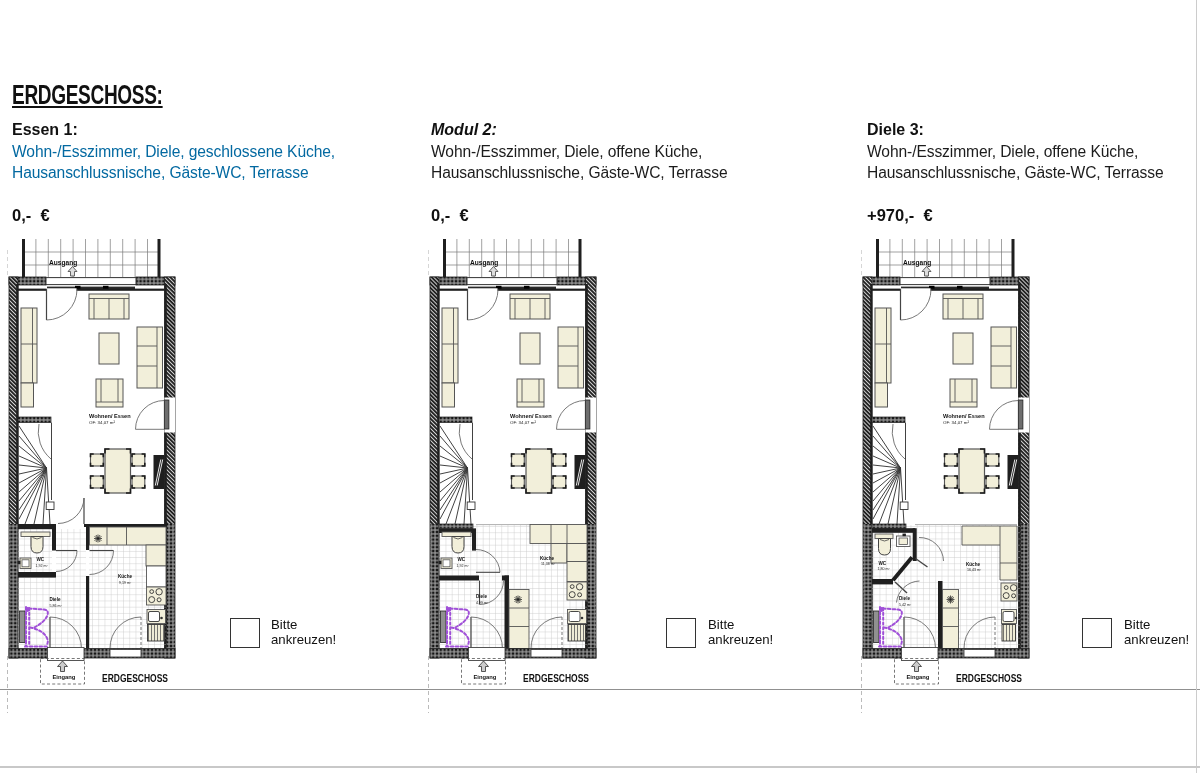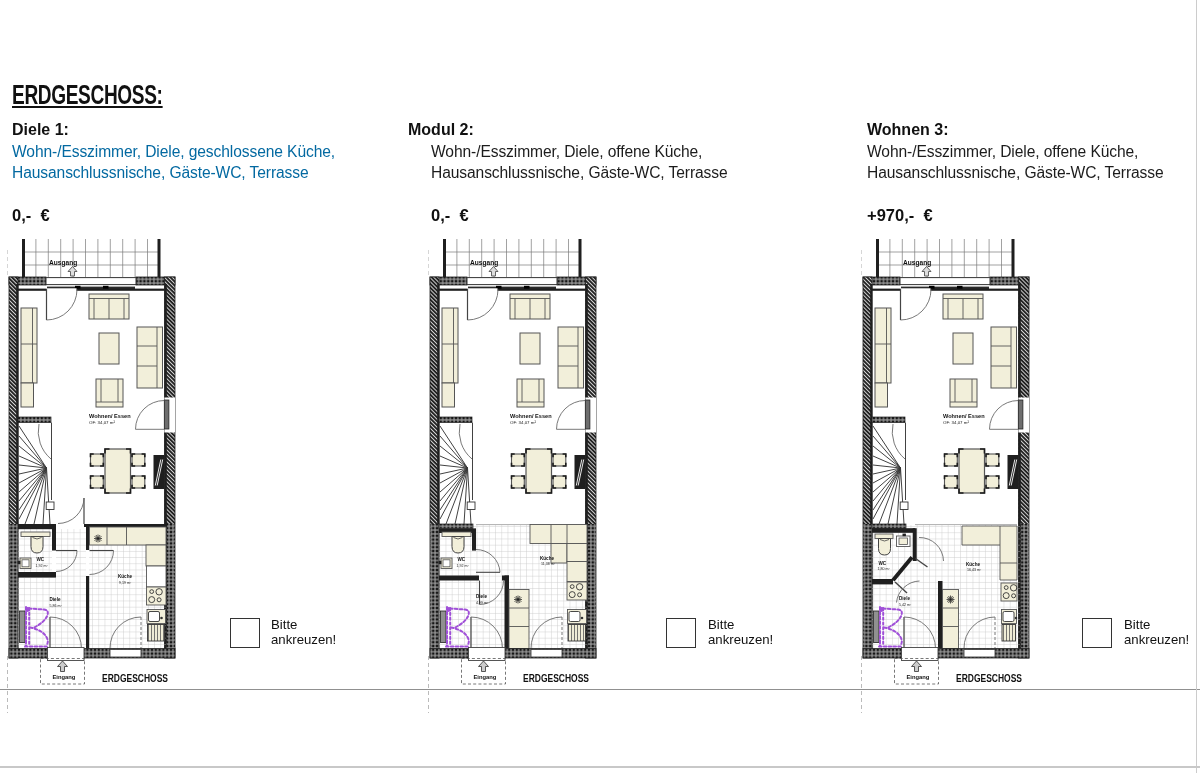--- a/index.html
+++ b/index.html
@@ -1,33 +1,33 @@
 <!DOCTYPE html>
 <html><head><meta charset="utf-8">
 <style>
 html,body{margin:0;padding:0;background:#ffffff;width:1200px;height:773px;overflow:hidden;}
 body{font-family:"Liberation Sans", sans-serif;position:relative;}
 </style></head>
 <body>
 
 <div style="position:absolute;left:12px;top:80px;font-size:27px;font-weight:bold;color:#111;text-decoration:underline;letter-spacing:-0.5px;transform:scaleX(0.707);transform-origin:0 0;">ERDGESCHOSS:</div>
 
-<div style="position:absolute;left:12px;top:121px;font-size:16px;font-weight:bold;color:#111;">Diele 1:</div>
+<div style="position:absolute;left:12px;top:121px;font-size:16px;font-weight:bold;color:#111;">Essen 1:</div>
 
 <div style="position:absolute;left:12px;top:140.5px;font-size:15.6px;color:#0369a1;line-height:21.5px;letter-spacing:-0.1px;white-space:nowrap;">Wohn-/Esszimmer, Diele, geschlossene Küche,<br>Hausanschlussnische, Gäste-WC, Terrasse</div>
 
 <div style="position:absolute;left:12px;top:205.5px;font-size:16.5px;font-weight:bold;color:#111;">0,- &nbsp;€</div>
 
-<div style="position:absolute;left:408px;top:121px;font-size:16px;font-weight:bold;color:#111;">Modul 2:</div>
+<div style="position:absolute;left:431px;top:121px;font-size:16px;font-weight:bold;color:#111;font-style:italic;">Modul 2:</div>
 
 <div style="position:absolute;left:431px;top:140.5px;font-size:15.6px;color:#1c1c1c;line-height:21.5px;letter-spacing:-0.1px;white-space:nowrap;">Wohn-/Esszimmer, Diele, offene Küche,<br>Hausanschlussnische, Gäste-WC, Terrasse</div>
 
 <div style="position:absolute;left:431px;top:205.5px;font-size:16.5px;font-weight:bold;color:#111;">0,- &nbsp;€</div>
 
-<div style="position:absolute;left:867px;top:121px;font-size:16px;font-weight:bold;color:#111;">Wohnen 3:</div>
+<div style="position:absolute;left:867px;top:121px;font-size:16px;font-weight:bold;color:#111;">Diele 3:</div>
 
 <div style="position:absolute;left:867px;top:140.5px;font-size:15.6px;color:#1c1c1c;line-height:21.5px;letter-spacing:-0.1px;white-space:nowrap;">Wohn-/Esszimmer, Diele, offene Küche,<br>Hausanschlussnische, Gäste-WC, Terrasse</div>
 
 <div style="position:absolute;left:867px;top:205.5px;font-size:16.5px;font-weight:bold;color:#111;">+970,- &nbsp;€</div>
 
 <div style="position:absolute;left:230px;top:618px;width:28px;height:28px;border:1.2px solid #333;"></div>
 
 <div style="position:absolute;left:271px;top:616.5px;font-size:13.2px;color:#111;line-height:15.2px;">Bitte<br>ankreuzen!</div>
 
 <div style="position:absolute;left:666px;top:618px;width:28px;height:28px;border:1.2px solid #333;"></div>

